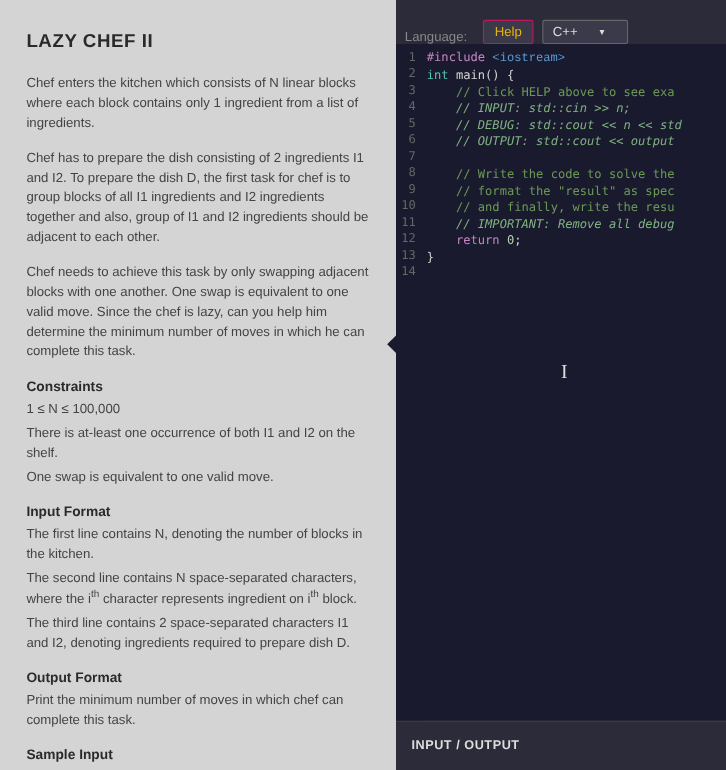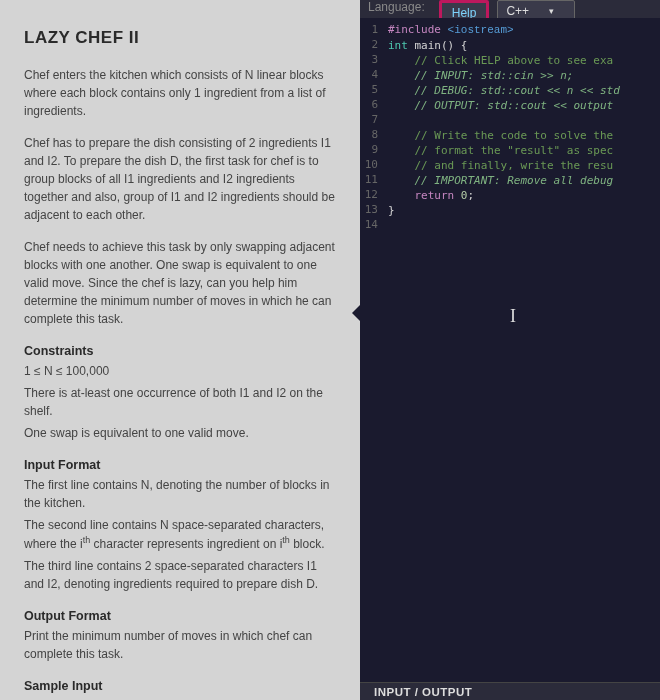--- a/index.html
+++ b/index.html
@@ -45,34 +45,34 @@
       margin-bottom: 4px;
     }
     .right-panel {
       flex: 1;
       display: flex;
       flex-direction: column;
       background: #1a1a2e;
       position: relative;
     }
     .top-bar {
-      height: 18px;
+      height: 40px;
       background: #2b2b3a;
       display: flex;
-      align-items: flex-start;
+      align-items: flex-end;
       padding: 0 8px;
       gap: 8px;
       color: #bbb;
       font-size: 12px;
     }
     .lang-label { color: #888; font-size: 12px; margin-right: 6px; }
     .help-btn {
-      border: 3px solid #be185d;
+      border: 1px solid #be185d;
       background: #3a3a4a;
-      color: #7dd3fc;
+      color: #eab308;
       padding: 3px 10px;
       font-size: 12px;
       border-radius: 2px;
       cursor: pointer;
     }
     .lang-select {
       border: 1px solid #666;
       background: #3a3a4a;
       color: #ddd;
       padding: 3px 20px 3px 8px;
@@ -119,21 +119,21 @@
     .cursor-I {
       position: absolute;
       color: #ddd;
       font-size: 18px;
       font-family: serif;
       top: 288px;
       left: 150px;
       pointer-events: none;
     }
     .io-bar {
-      height: 18px;
+      height: 45px;
       background: #2b2b3a;
       color: #ddd;
       font-size: 11.5px;
       font-weight: bold;
       letter-spacing: 0.5px;
       display: flex;
       align-items: center;
       padding: 0 14px;
       border-top: 1px solid #444;
     }

